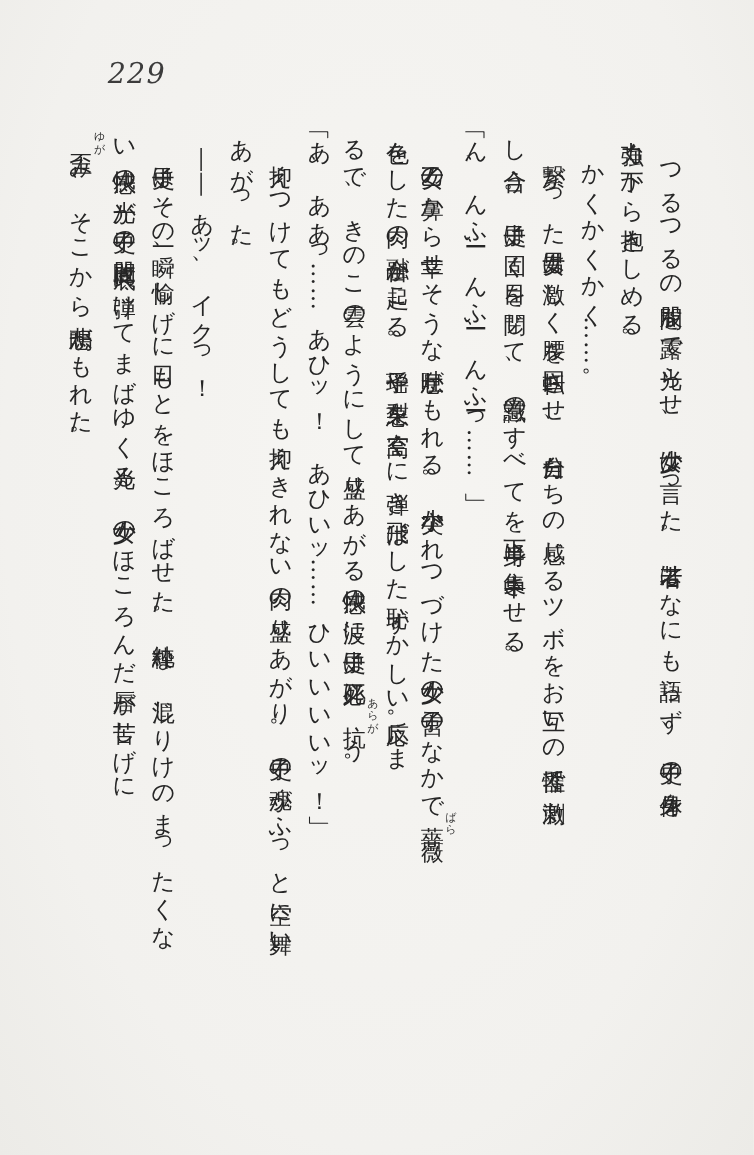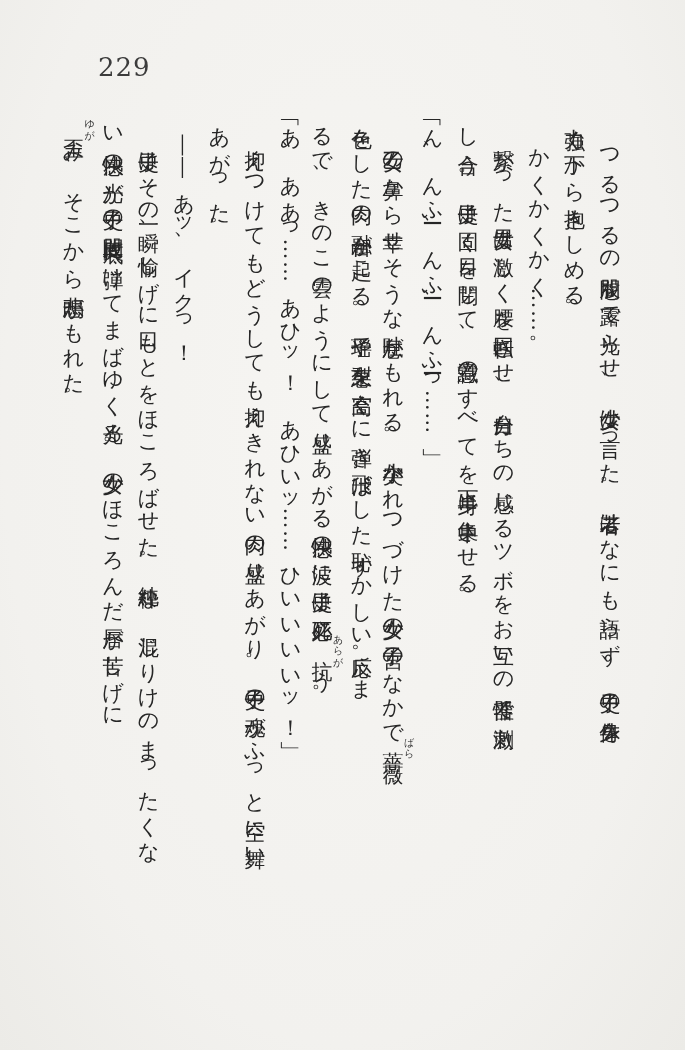--- a/index.html
+++ b/index.html
@@ -18,20 +18,21 @@
     height: 1050px;
     background: #f4f3f0;
     background-image: radial-gradient(ellipse at 50% 40%, #f6f5f2 0%, #f2f1ee 70%, #ecebe7 100%);
     overflow: hidden;
   }
   .page-number {
     position: absolute;
     top: 52px;
     left: 98px;
     font-size: 26px;
+    font-style: italic;
     color: #3c3c3c;
     letter-spacing: 1px;
   }
   .text-area {
     position: absolute;
     top: 112px;
     right: 58px;
     height: 882px;
     writing-mode: vertical-rl;
     text-orientation: mixed;

